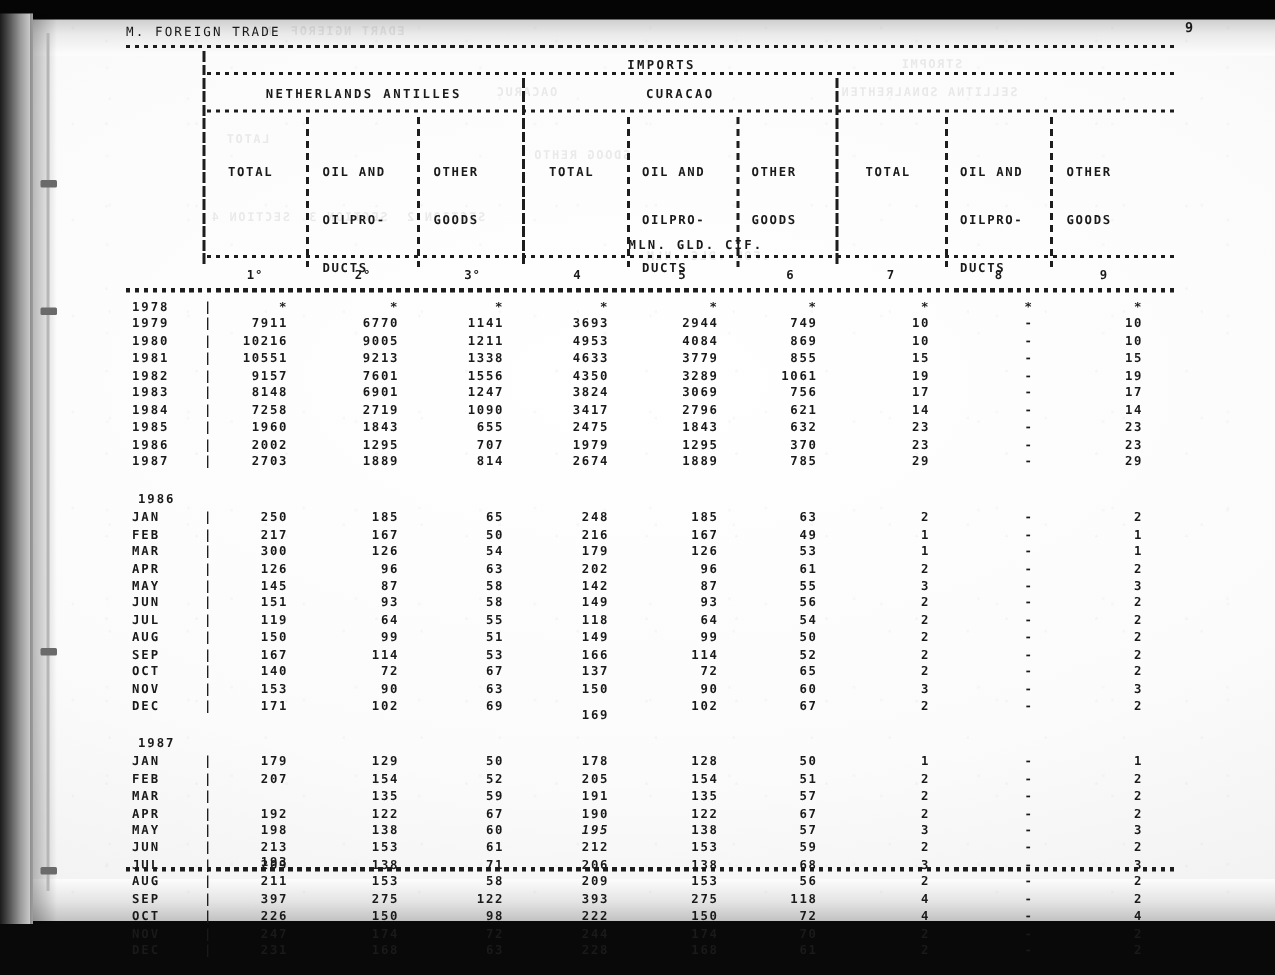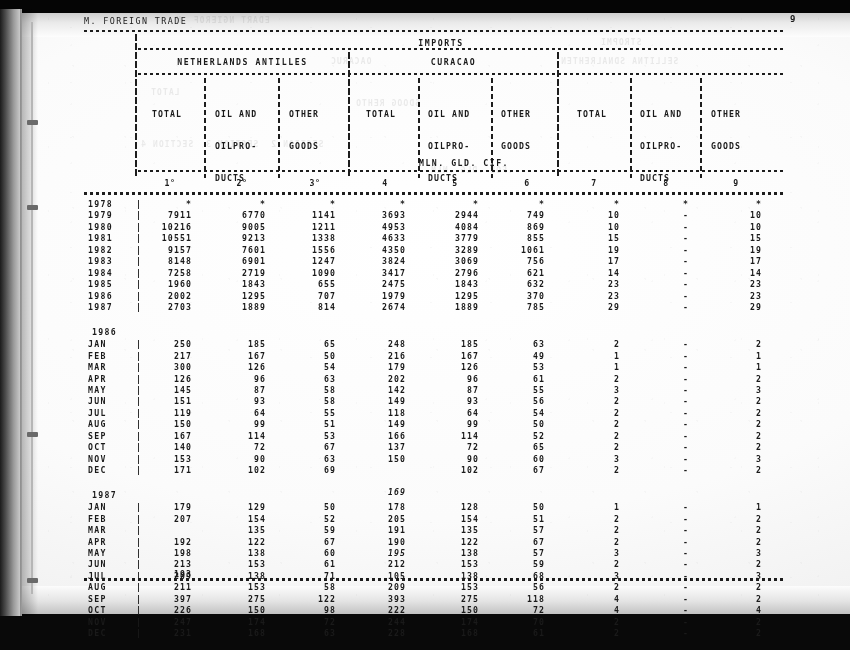--- a/index.html
+++ b/index.html
@@ -527,21 +527,21 @@
         <div class="cell" style="left: 409px; width: 70px; top: 453.65px;">90</div>
         <div class="cell" style="left: 475px; width: 70px; top: 453.65px;">60</div>
         <div class="cell" style="left: 550px; width: 70px; top: 453.65px;">3</div>
         <div class="cell" style="left: 619px; width: 70px; top: 453.65px;">-</div>
         <div class="cell" style="left: 692px; width: 70px; top: 453.65px;">3</div>
         <div class="abs rowlabel" style="left: 88px; top: 465.1px;">DEC</div>
         <div class="abs rowlabel" style="left: 136px; top: 465.1px;">|</div>
         <div class="cell" style="left: 122px; width: 70px; top: 465.1px;">171</div>
         <div class="cell" style="left: 196px; width: 70px; top: 465.1px;">102</div>
         <div class="cell" style="left: 266px; width: 70px; top: 465.1px;">69</div>
-        <div class="cell" style="left: 336px; width: 70px; top: 487px; font-style: italic;">169</div>
+        <div class="cell" style="left: 336px; width: 70px; top: 471px;">169</div>
         <div class="cell" style="left: 409px; width: 70px; top: 465.1px;">102</div>
         <div class="cell" style="left: 475px; width: 70px; top: 465.1px;">67</div>
         <div class="cell" style="left: 550px; width: 70px; top: 465.1px;">2</div>
         <div class="cell" style="left: 619px; width: 70px; top: 465.1px;">-</div>
         <div class="cell" style="left: 692px; width: 70px; top: 465.1px;">2</div>
         <div class="abs rowlabel" style="left: 92px; top: 489.55px;">1987</div>
         <div class="abs rowlabel" style="left: 88px; top: 502.2px;">JAN</div>
         <div class="abs rowlabel" style="left: 136px; top: 502.2px;">|</div>
         <div class="cell" style="left: 122px; width: 70px; top: 502.2px;">179</div>
         <div class="cell" style="left: 196px; width: 70px; top: 502.2px;">129</div>
@@ -605,21 +605,21 @@
         <div class="cell" style="left: 409px; width: 70px; top: 559.45px;">153</div>
         <div class="cell" style="left: 475px; width: 70px; top: 559.45px;">59</div>
         <div class="cell" style="left: 550px; width: 70px; top: 559.45px;">2</div>
         <div class="cell" style="left: 619px; width: 70px; top: 559.45px;">-</div>
         <div class="cell" style="left: 692px; width: 70px; top: 559.45px;">2</div>
         <div class="abs rowlabel" style="left: 88px; top: 570.9px;">JUL</div>
         <div class="abs rowlabel" style="left: 136px; top: 570.9px;">|</div>
         <div class="cell" style="left: 122px; width: 70px; top: 570.9px;">209</div>
         <div class="cell" style="left: 196px; width: 70px; top: 570.9px;">138</div>
         <div class="cell" style="left: 266px; width: 70px; top: 570.9px;">71</div>
-        <div class="cell" style="left: 336px; width: 70px; top: 570.9px;">105</div>
+        <div class="cell" style="left: 336px; width: 70px; top: 570.9px;">206</div>
         <div class="cell" style="left: 409px; width: 70px; top: 570.9px;">138</div>
         <div class="cell" style="left: 475px; width: 70px; top: 570.9px;">68</div>
         <div class="cell" style="left: 550px; width: 70px; top: 570.9px;">3</div>
         <div class="cell" style="left: 619px; width: 70px; top: 570.9px;">-</div>
         <div class="cell" style="left: 692px; width: 70px; top: 570.9px;">3</div>
         <div class="abs rowlabel" style="left: 88px; top: 582.35px;">AUG</div>
         <div class="abs rowlabel" style="left: 136px; top: 582.35px;">|</div>
         <div class="cell" style="left: 122px; width: 70px; top: 582.35px;">211</div>
         <div class="cell" style="left: 196px; width: 70px; top: 582.35px;">153</div>
         <div class="cell" style="left: 266px; width: 70px; top: 582.35px;">58</div>

